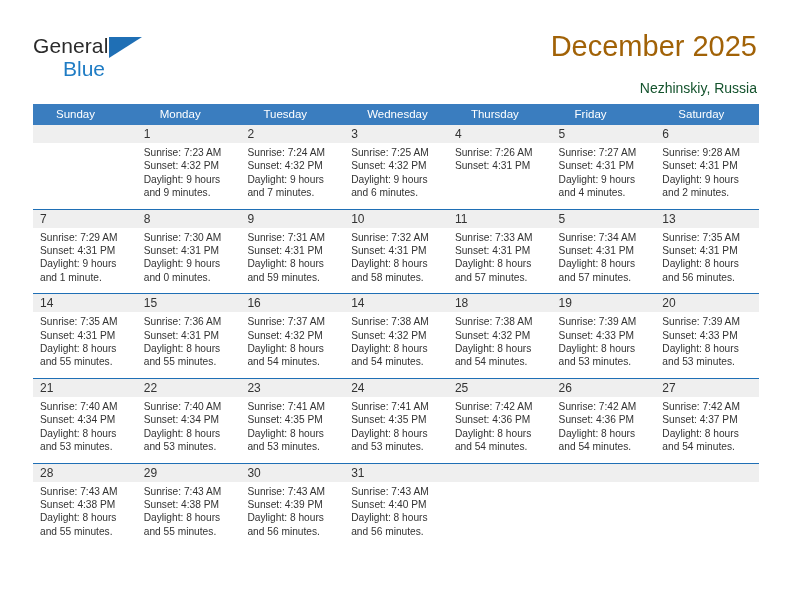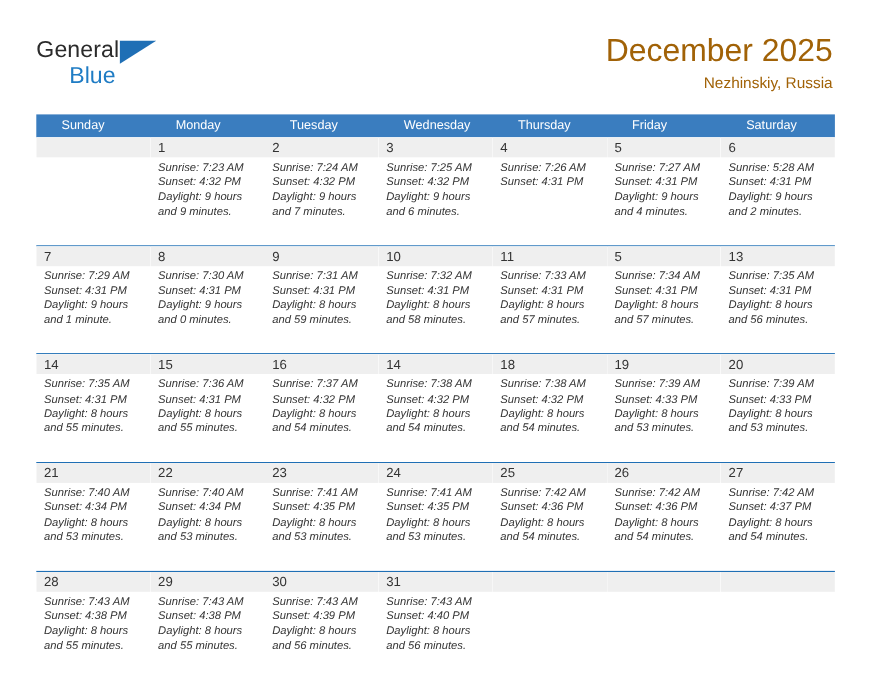--- a/index.html
+++ b/index.html
@@ -70,24 +70,24 @@
     top: 30px;
     text-align: right;
   }
   .cal-title {
     font-size: 29px;
     line-height: 33px;
     color: #a16207;
     white-space: nowrap;
   }
   .cal-subtitle {
-    margin-top: 3px;
+    margin-top: 16px;
     font-size: 14px;
     line-height: 18px;
-    color: #a16207;
+    color: #14532d;
     white-space: nowrap;
   }
 
   
   .calendar {
     position: absolute;
     left: 33px;
     top: 104px;
     width: 726px;
   }
@@ -129,25 +129,24 @@
     padding-left: 7px;
     font-size: 12px;
     color: #333333;
     background: #efefef;
     box-sizing: border-box;
   }
   .day-cell.empty .day-number {
     background: #efefef;
   }
   .day-info {
-    padding: 3px 5px 23px 7px;
+    padding: 3px 5px 9px 7px;
     font-size: 10.2px;
     line-height: 13.4px;
     color: #333333;
-    font-style: italic;
   }
   .day-info div {
     white-space: nowrap;
   }
   .day-info .daylight {
     white-space: normal;
   }
   .week-row:last-child .day-cell {
     min-height: 72px;
   }
@@ -224,21 +223,21 @@
             <div class="day-number">5</div>
             <div class="day-info">
               <div class="sunrise">Sunrise: 7:27 AM</div>
               <div class="sunset">Sunset: 4:31 PM</div>
               <div class="daylight">Daylight: 9 hours and 4 minutes.</div>
             </div>
           </div>
           <div class="day-cell">
             <div class="day-number">6</div>
             <div class="day-info">
-              <div class="sunrise">Sunrise: 5:28 AM</div>
+              <div class="sunrise">Sunrise: 9:28 AM</div>
               <div class="sunset">Sunset: 4:31 PM</div>
               <div class="daylight">Daylight: 9 hours and 2 minutes.</div>
             </div>
           </div>
         </div>
         <div class="week-row">
           <div class="day-cell">
             <div class="day-number">7</div>
             <div class="day-info">
               <div class="sunrise">Sunrise: 7:29 AM</div>

